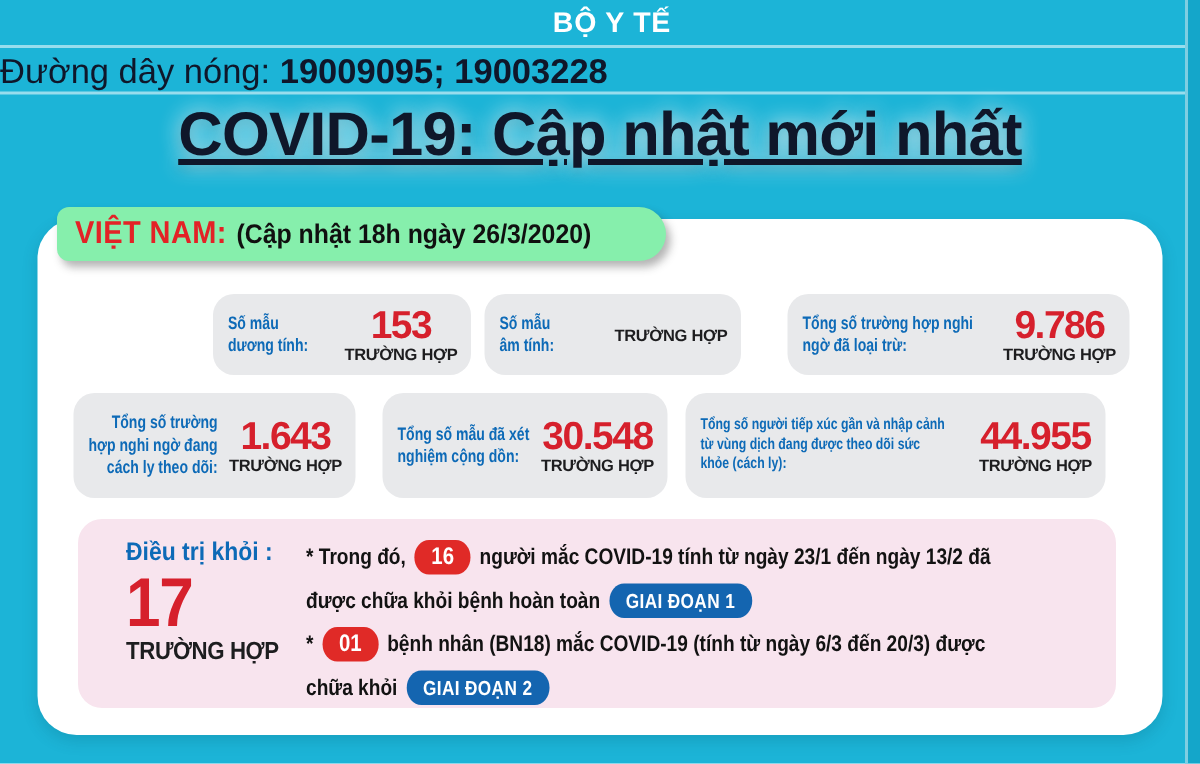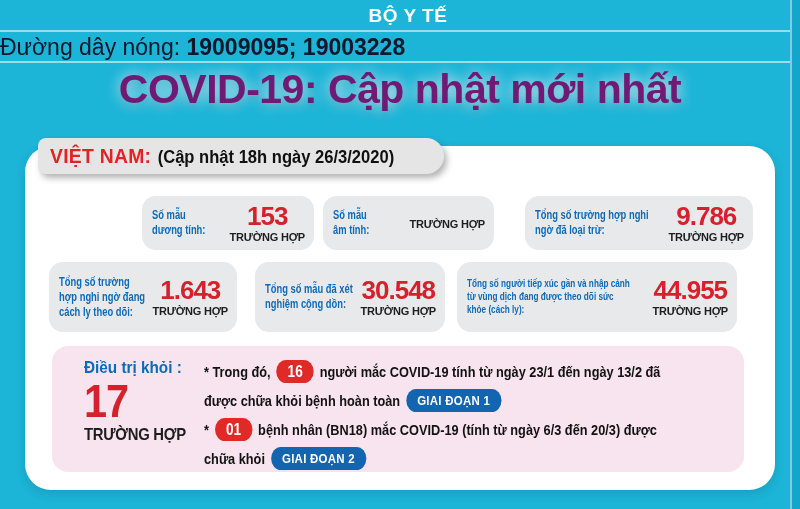--- a/index.html
+++ b/index.html
@@ -18,37 +18,38 @@
   .sep { position:absolute; left:0; right:0; height:2px; background:rgba(255,255,255,.55); }
   .sep1 { top:30px; } .sep2 { top:61px; }
   .hotline {
     position:absolute; top:33px; left:0; right:0; height:28px; line-height:28px;
     text-align:left; color:#0f172a; font-size:23px;
   }
   .hotline .hl-label { font-weight:400; }
   .hotline .hl-nums  { font-weight:700; }
   .main-title {
     position:absolute; top:66px; left:0; right:0;
-    text-align:center; color:#701a75; font-size:41px; font-weight:700;
+    text-align:center; color:#0f172a; font-size:41px; font-weight:700;
     letter-spacing:-0.5px;
     text-shadow:0 0 14px rgba(255,255,255,.95), 0 3px 7px rgba(0,90,110,.35);
+    text-decoration:underline;
   }
   .edge-strip {
     position:absolute; top:0; right:0; width:10px; height:100%;
     background:#14a6ca; border-left:2px solid rgba(255,255,255,.45);
   }
   
   .panel {
     position:absolute; left:25px; top:146px; width:750px; height:344px;
     background:#fff; border-radius:26px;
     box-shadow:0 4px 10px rgba(0,70,90,.18);
   }
   .banner {
     position:absolute; left:13px; top:-8px; height:36px;
-    background:#e5e5e5; border-radius:8px 18px 18px 8px;
+    background:#86efac; border-radius:8px 18px 18px 8px;
     box-shadow:3px 4px 6px rgba(40,40,40,.35);
     display:flex; align-items:center; padding:0 20px 0 12px;
     white-space:nowrap; overflow:visible;
   }
   .banner-inner { display:flex; align-items:baseline; gap:7px; transform:scaleX(.92); transform-origin:left center; }
   .banner .country { color:#e32226; font-size:21px; font-weight:700; letter-spacing:.3px; }
   .banner .updated { color:#101010; font-size:18px; font-weight:700; }
   
   .stat {
     position:absolute; background:#e8e9eb; border-radius:14px;
@@ -76,21 +77,21 @@
   .stat.compact .stat-label { font-size:13px; }
   .stat.compact .stat-right { right:10px; }
   .stat.compact .stat-value { font-size:36px; }
   
   .r1 { top:50px;  height:54px; }
   .r2 { top:116px; height:70px; }
   .b11 { left:23px;  width:84px;  }
   .b12 { left:117px; width:172px; }
   .b13 { left:298px; width:171px; }
   .b14 { left:480px; width:228px;margin-left:20px; }
-  .b21 { left:24px;  width:188px; }
+  .b21 { left:24px;  width:188px;text-align:right; }
   .b22 { left:230px; width:190px; }
   .b23 { left:432px; width:280px; }
   
   .pinkbox {
     position:absolute; left:27px; top:200px; width:692px; height:126px;
     background:#f8e4ee; border-radius:16px;
   }
   .treated-left { position:absolute; left:32px; top:12px; width:130px;
     transform:scaleX(.9); transform-origin:left top; }
   .t-label { color:#0d6ab7; font-size:17px; font-weight:700; white-space:nowrap; }

